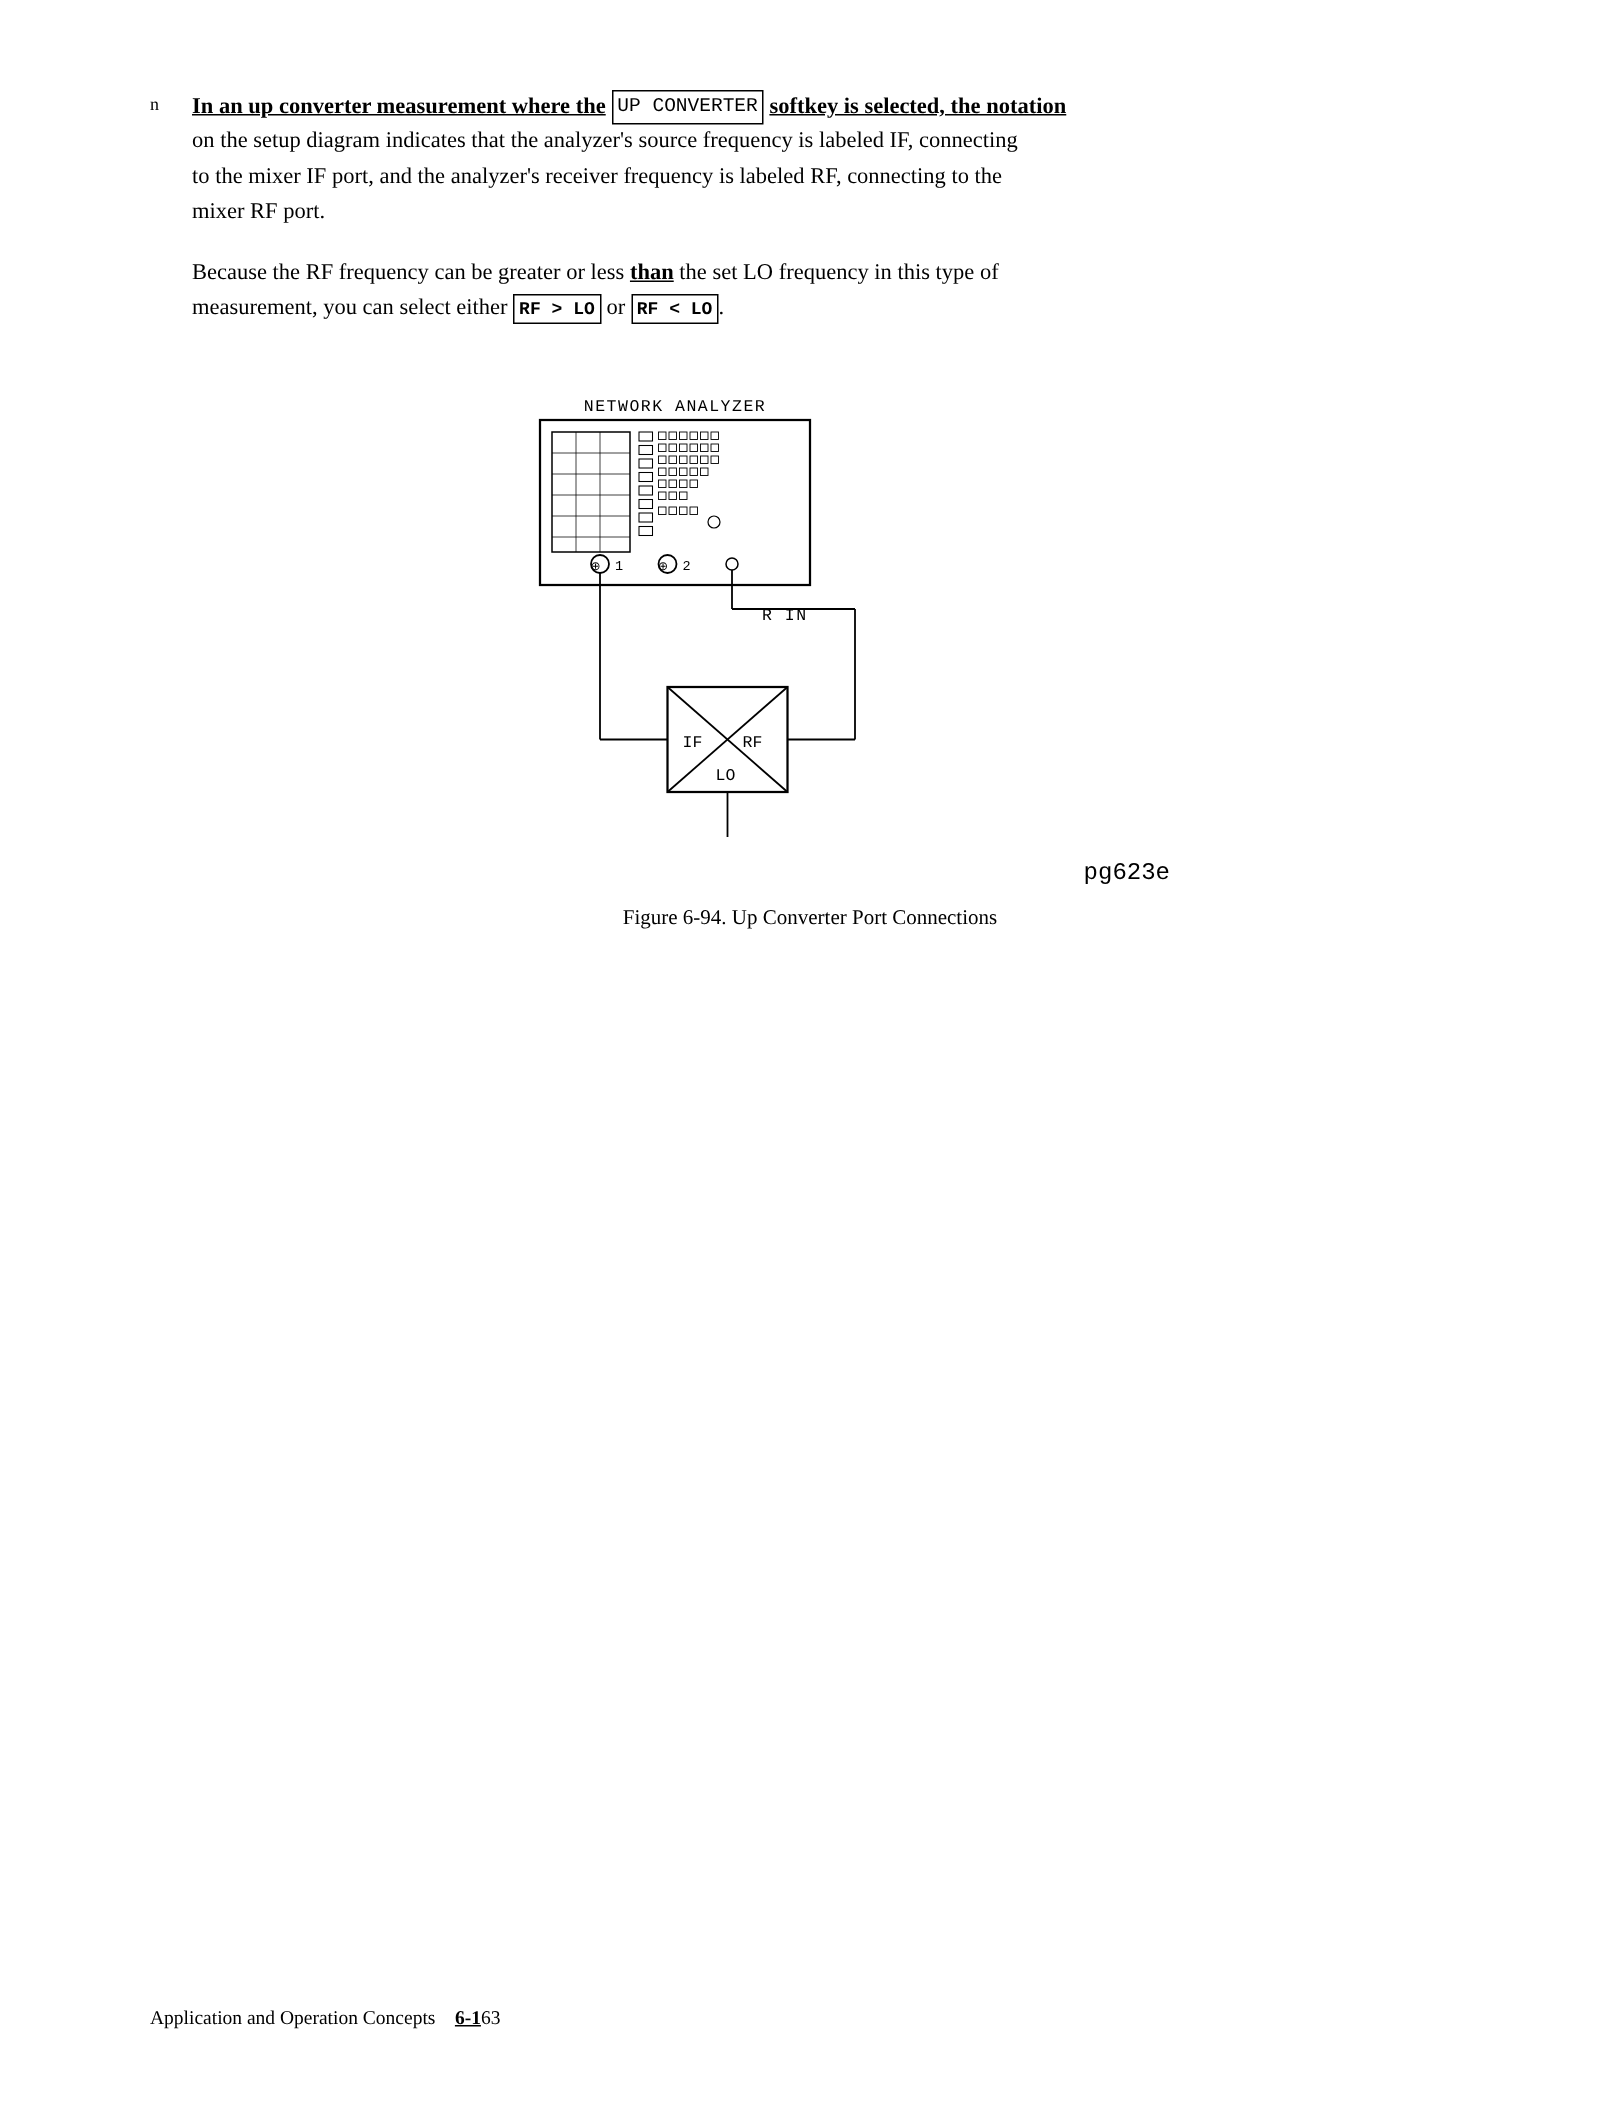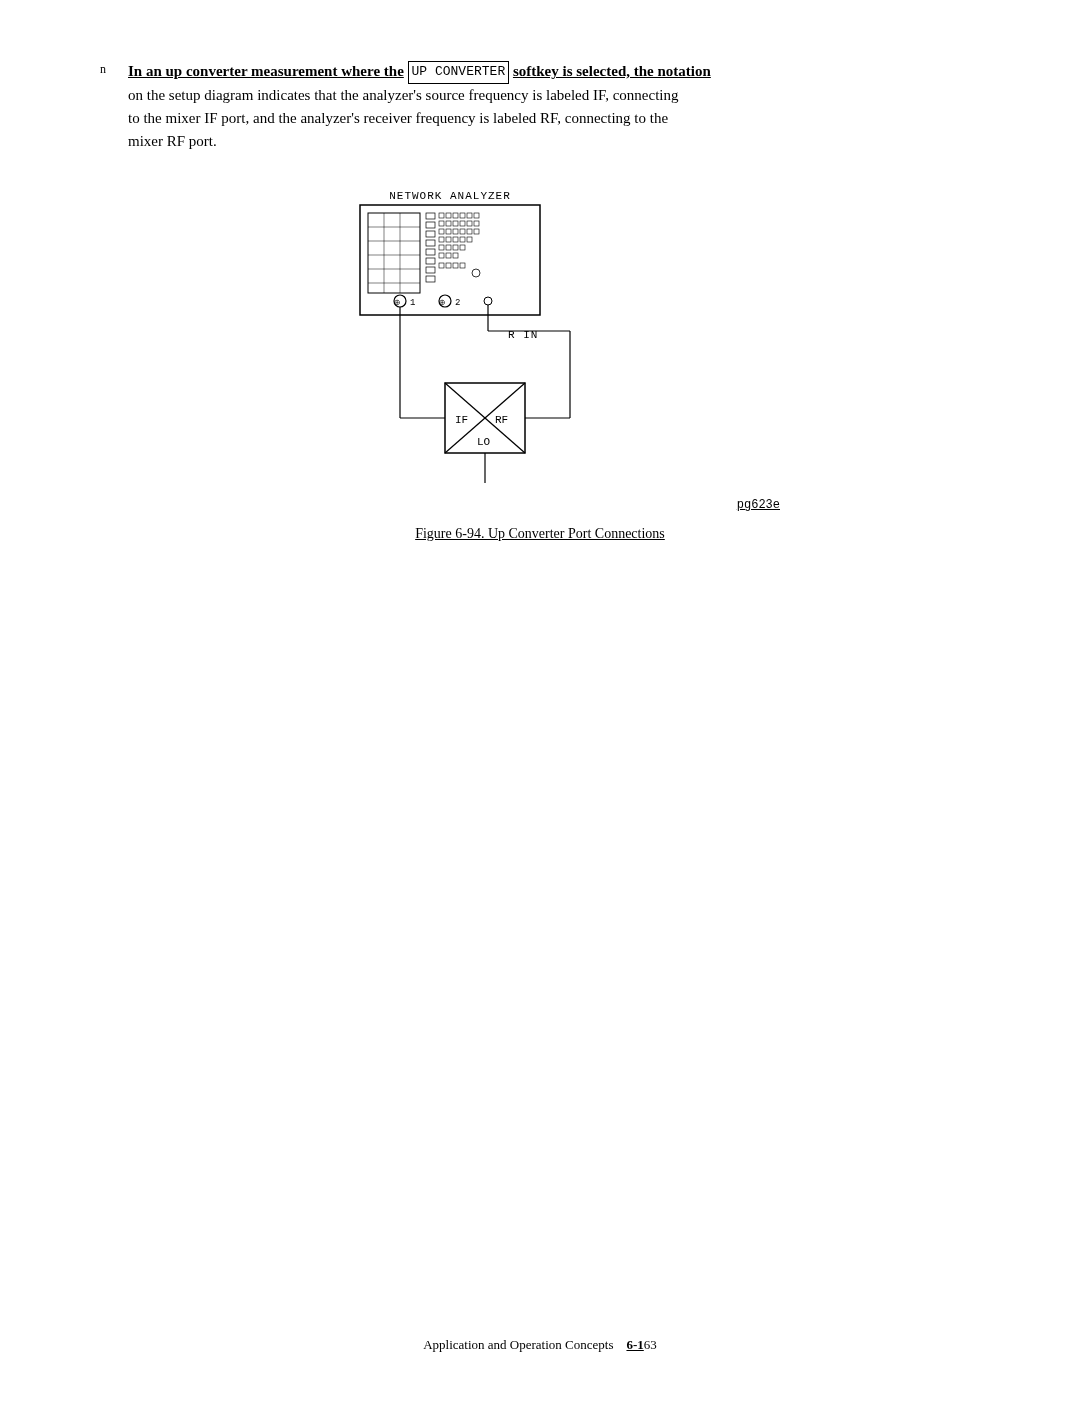--- a/index.html
+++ b/index.html
@@ -63,47 +63,46 @@
       margin-bottom: 14px;
     }
     .para-indent p {
       line-height: 1.55;
       text-align: justify;
     }
     .figure-container {
       display: flex;
       flex-direction: column;
       align-items: center;
-      margin: 30px 0 20px 0;
-      text-decoration: underline;
+      margin: 40px 0 20px 0;
     }
     .figure-caption {
       margin-top: 12px;
       font-size: 14px;
       text-align: center;
     }
     .pg-ref {
       text-align: right;
-      font-size: 12px;
+      font-size: 16px;
       font-family: 'Courier New', Courier, monospace;
       margin-top: 5px;
       margin-bottom: 2px;
       padding-right: 0;
     }
     
     .diagram-svg {
       display: block;
     }
     .footer-line {
       position: absolute;
       bottom: 55px;
       left: 100px;
       right: 100px;
       display: flex;
-      justify-content: center;
+      justify-content: flex-start;
       align-items: center;
       font-size: 13px;
     }
     .underline-text {
       text-decoration: underline;
     }
   </style>
 </head>
 <body>
 
@@ -119,20 +118,29 @@
         <br>
         on the setup diagram indicates that the analyzer's source frequency is labeled IF, connecting
         <br>
         to the mixer IF port, and the analyzer's receiver frequency is labeled RF, connecting to the
         <br>
         mixer RF port.
       </p>
     </div>
   </div>
 
+  <div class="para-indent">
+    <p>
+      Because the RF frequency can be greater or less <span class="bold-text underline-text">than</span> the set LO frequency in this type of
+      <br>
+      measurement, you can select either
+      <span class="softkey-inline">RF &gt; LO</span>
+      or <span class="softkey-inline">RF &lt; LO</span>.
+    </p>
+  </div>
 
   <div class="figure-container">
 
     <svg class="diagram-svg" width="480" height="310" viewBox="0 0 480 310">
 
       <text x="150" y="16" font-family="'Courier New', Courier, monospace" font-size="11" letter-spacing="1" text-anchor="middle">NETWORK ANALYZER</text>
 
       <rect x="60" y="22" width="180" height="110" fill="white" stroke="#000" stroke-width="1.5"></rect>
 
       <rect x="68" y="30" width="52" height="80" fill="white" stroke="#000" stroke-width="1"></rect>

